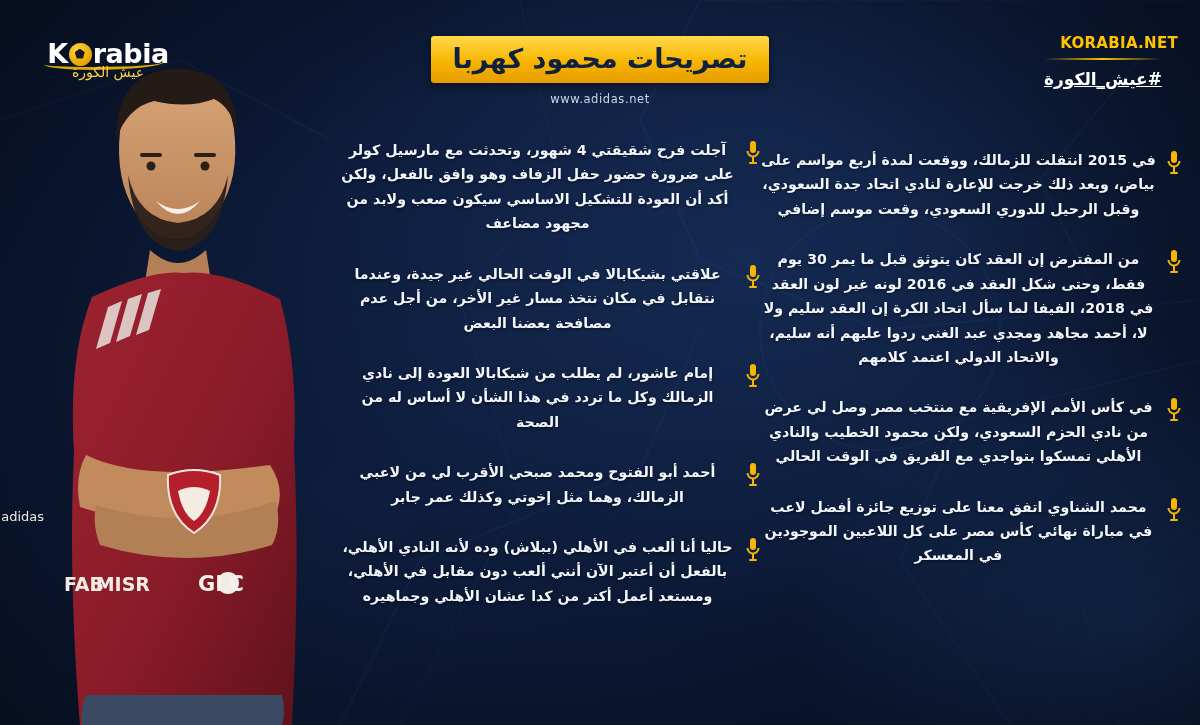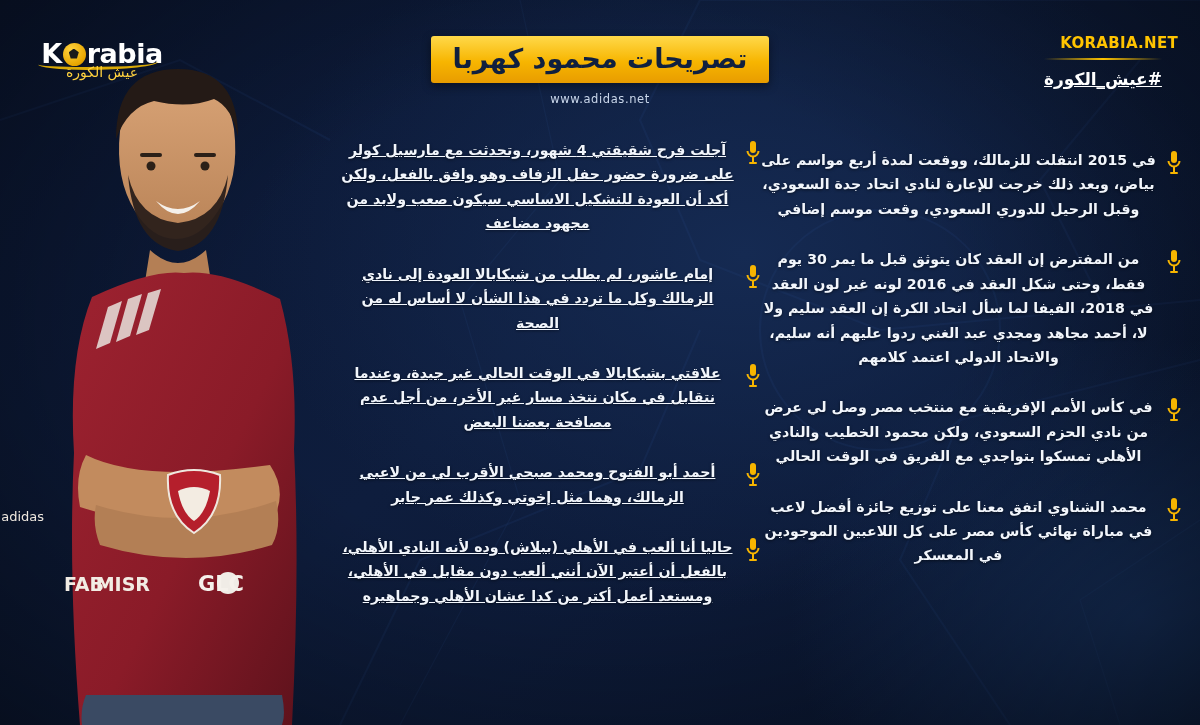--- a/index.html
+++ b/index.html
@@ -26,21 +26,21 @@
     pointer-events: none;
   }
   .pitch svg { width: 100%; height: 100%; display: block; }
 
   .vignette {
     position: absolute; inset: 0;
     background: radial-gradient(ellipse 900px 620px at 50% 45%, rgba(0,0,0,0) 40%, rgba(0,0,0,.55) 100%);
     pointer-events: none;
   }
   .korabia-logo {
-    position: absolute; left: 32px; top: 24px;
+    position: absolute; left: 38px; top: 24px;
     width: 140px; height: 58px;
     display: flex; align-items: center; justify-content: center;
     direction: ltr;
   }
   .korabia-logo .mark {
     position: relative;
     font-size: 27px; font-weight: bold; color: #ffffff;
     letter-spacing: -0.5px;
     font-family: "DejaVu Sans", sans-serif;
   }
@@ -143,21 +143,21 @@
   .mic svg { display: block; }
   .quote-text {
     flex: 1 1 auto;
     color: #f2f6fc;
     font-size: 14.2px;
     line-height: 1.72;
     text-align: center;
     font-weight: bold;
     text-shadow: 0 1px 3px rgba(0,0,0,.55);
   }
-  .col.left .quote-text { text-align: center; text-decoration: underline; }
+  .col.left .quote-text { text-align: center; }
 </style>
 </head>
 <body>
 
 <div id="stage">
 
   <div class="pitch">
     <svg viewBox="0 0 1200 725" preserveAspectRatio="none">
       <g fill="none" stroke="#2a4e8f" stroke-width="2" opacity="0.55">
         <path d="M1200 0 L700 0 L640 120 L700 260 L880 330 L1200 300"></path>
@@ -317,42 +317,42 @@
       </div>
       <div class="quote">
         <span class="mic">
           <svg viewBox="0 0 16 26" width="16" height="26">
               <rect x="5" y="1" width="6" height="12" rx="3" fill="#f7b500"></rect>
               <path d="M2.5 11 a5.5 5.5 0 0 0 11 0" fill="none" stroke="#f7b500" stroke-width="2"></path>
               <rect x="7" y="17" width="2" height="5" fill="#f7b500"></rect>
               <rect x="4" y="22" width="8" height="2" rx="1" fill="#f7b500"></rect>
             </svg>
         </span>
+        <div class="quote-text">علاقتي بشيكابالا في الوقت الحالي غير جيدة، وعندما نتقابل في مكان نتخذ مسار غير الأخر، من أجل عدم مصافحة بعضنا البعض</div>
+      </div>
+      <div class="quote">
+        <span class="mic">
+          <svg viewBox="0 0 16 26" width="16" height="26">
+              <rect x="5" y="1" width="6" height="12" rx="3" fill="#f7b500"></rect>
+              <path d="M2.5 11 a5.5 5.5 0 0 0 11 0" fill="none" stroke="#f7b500" stroke-width="2"></path>
+              <rect x="7" y="17" width="2" height="5" fill="#f7b500"></rect>
+              <rect x="4" y="22" width="8" height="2" rx="1" fill="#f7b500"></rect>
+            </svg>
+        </span>
         <div class="quote-text">إمام عاشور، لم يطلب من شيكابالا العودة إلى نادي الزمالك وكل ما تردد في هذا الشأن لا أساس له من الصحة</div>
       </div>
       <div class="quote">
         <span class="mic">
           <svg viewBox="0 0 16 26" width="16" height="26">
               <rect x="5" y="1" width="6" height="12" rx="3" fill="#f7b500"></rect>
               <path d="M2.5 11 a5.5 5.5 0 0 0 11 0" fill="none" stroke="#f7b500" stroke-width="2"></path>
               <rect x="7" y="17" width="2" height="5" fill="#f7b500"></rect>
               <rect x="4" y="22" width="8" height="2" rx="1" fill="#f7b500"></rect>
             </svg>
         </span>
-        <div class="quote-text">علاقتي بشيكابالا في الوقت الحالي غير جيدة، وعندما نتقابل في مكان نتخذ مسار غير الأخر، من أجل عدم مصافحة بعضنا البعض</div>
-      </div>
-      <div class="quote">
-        <span class="mic">
-          <svg viewBox="0 0 16 26" width="16" height="26">
-              <rect x="5" y="1" width="6" height="12" rx="3" fill="#f7b500"></rect>
-              <path d="M2.5 11 a5.5 5.5 0 0 0 11 0" fill="none" stroke="#f7b500" stroke-width="2"></path>
-              <rect x="7" y="17" width="2" height="5" fill="#f7b500"></rect>
-              <rect x="4" y="22" width="8" height="2" rx="1" fill="#f7b500"></rect>
-            </svg>
-        </span>
         <div class="quote-text">أحمد أبو الفتوح ومحمد صبحي الأقرب لي من لاعبي الزمالك، وهما مثل إخوتي وكذلك عمر جابر</div>
       </div>
       <div class="quote">
         <span class="mic">
           <svg viewBox="0 0 16 26" width="16" height="26">
               <rect x="5" y="1" width="6" height="12" rx="3" fill="#f7b500"></rect>
               <path d="M2.5 11 a5.5 5.5 0 0 0 11 0" fill="none" stroke="#f7b500" stroke-width="2"></path>
               <rect x="7" y="17" width="2" height="5" fill="#f7b500"></rect>
               <rect x="4" y="22" width="8" height="2" rx="1" fill="#f7b500"></rect>
             </svg>

